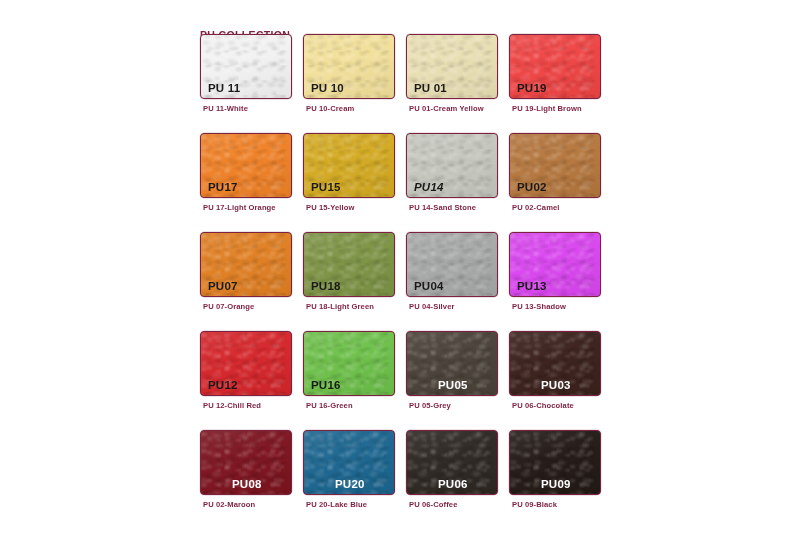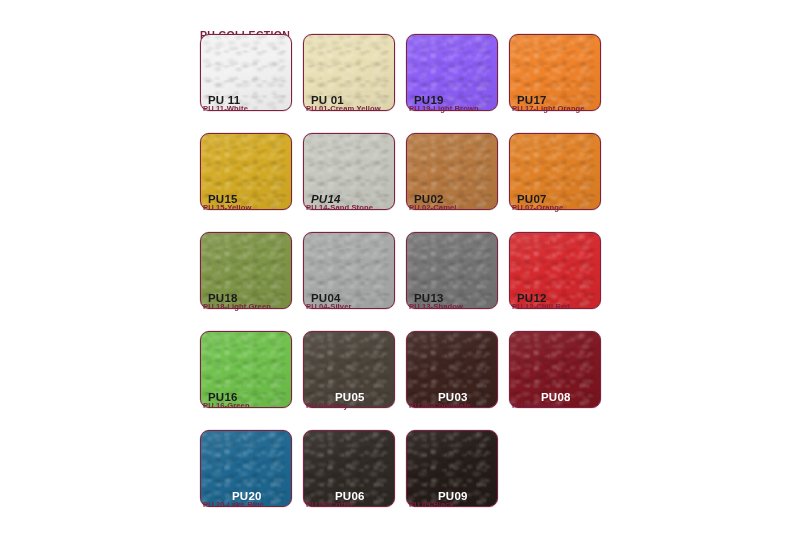--- a/index.html
+++ b/index.html
@@ -42,23 +42,23 @@
     column-gap: 9px;
     row-gap: 0px;
   }
   .swatch-cell {
     position: relative;
     width: 94px;
   }
   .swatch-chip {
     position: relative;
     width: 92px;
-    height: 77px;
+    height: 65px;
     border: 1.6px solid #7a2240;
-    border-radius: 9px;
+    border-radius: 4px;
     box-sizing: border-box;
     overflow: hidden;
     box-shadow: 0 0 0 0.4px rgba(122,34,64,0.25);
   }
   
   .grain {
     position: absolute;
     left: 0; top: 0; right: 0; bottom: 0;
     pointer-events: none;
     background-image:
@@ -119,29 +119,37 @@
   <div id="swatch-grid">
       <div class="swatch-cell">
         <div class="swatch-chip" style="background: rgb(242, 242, 243); border-color: rgb(122, 34, 64);">
           <div class="grain"></div>
           <div class="sheen"></div>
           <div class="chip-code dark">PU 11</div>
         </div>
         <div class="swatch-name" style="color: rgb(125, 31, 61);">PU 11-White</div>
       </div>
       <div class="swatch-cell">
+        <div class="swatch-chip" style="background: rgb(242, 224, 154); border-color: rgb(122, 34, 64);">
+          <div class="grain"></div>
+          <div class="sheen"></div>
+          <div class="chip-code dark">PU 10</div>
+        </div>
+        <div class="swatch-name" style="color: rgb(125, 31, 61);">PU 10-Cream</div>
+      </div>
+      <div class="swatch-cell">
         <div class="swatch-chip" style="background: rgb(233, 223, 180); border-color: rgb(122, 34, 64);">
           <div class="grain"></div>
           <div class="sheen"></div>
           <div class="chip-code dark">PU 01</div>
         </div>
         <div class="swatch-name" style="color: rgb(125, 31, 61);">PU 01-Cream Yellow</div>
       </div>
       <div class="swatch-cell">
-        <div class="swatch-chip" style="background: #8b5cf6; border-color: rgb(122, 34, 64);">
+        <div class="swatch-chip" style="background: #ef4444; border-color: rgb(122, 34, 64);">
           <div class="grain"></div>
           <div class="sheen"></div>
           <div class="chip-code dark">PU19</div>
         </div>
         <div class="swatch-name" style="color: rgb(125, 31, 61);">PU 19-Light Brown</div>
       </div>
       <div class="swatch-cell">
         <div class="swatch-chip" style="background: rgb(239, 129, 39); border-color: rgb(122, 34, 64);">
           <div class="grain"></div>
           <div class="sheen"></div>
@@ -191,21 +199,21 @@
       </div>
       <div class="swatch-cell">
         <div class="swatch-chip" style="background: rgb(167, 168, 168); border-color: rgb(122, 34, 64);">
           <div class="grain"></div>
           <div class="sheen"></div>
           <div class="chip-code dark">PU04</div>
         </div>
         <div class="swatch-name" style="color: rgb(125, 31, 61);">PU 04-Silver</div>
       </div>
       <div class="swatch-cell">
-        <div class="swatch-chip" style="background: #737373; border-color: rgb(122, 34, 64); text-align: right;">
+        <div class="swatch-chip" style="background: #d946ef; border-color: rgb(122, 34, 64); text-align: right;">
           <div class="grain"></div>
           <div class="sheen"></div>
           <div class="chip-code dark">PU13</div>
         </div>
         <div class="swatch-name" style="color: rgb(125, 31, 61);">PU 13-Shadow</div>
       </div>
       <div class="swatch-cell">
         <div class="swatch-chip" style="background: rgb(213, 38, 43); border-color: rgb(122, 34, 64);">
           <div class="grain"></div>
           <div class="sheen"></div>

